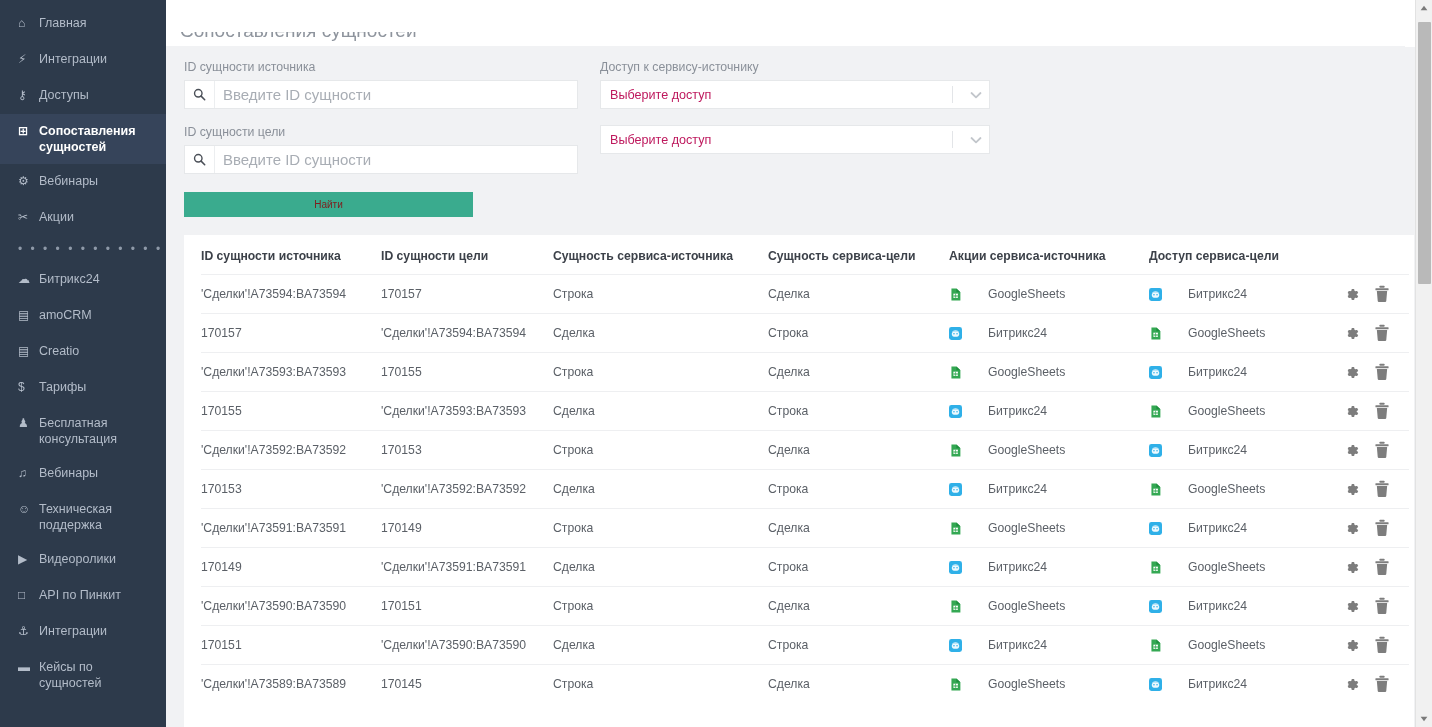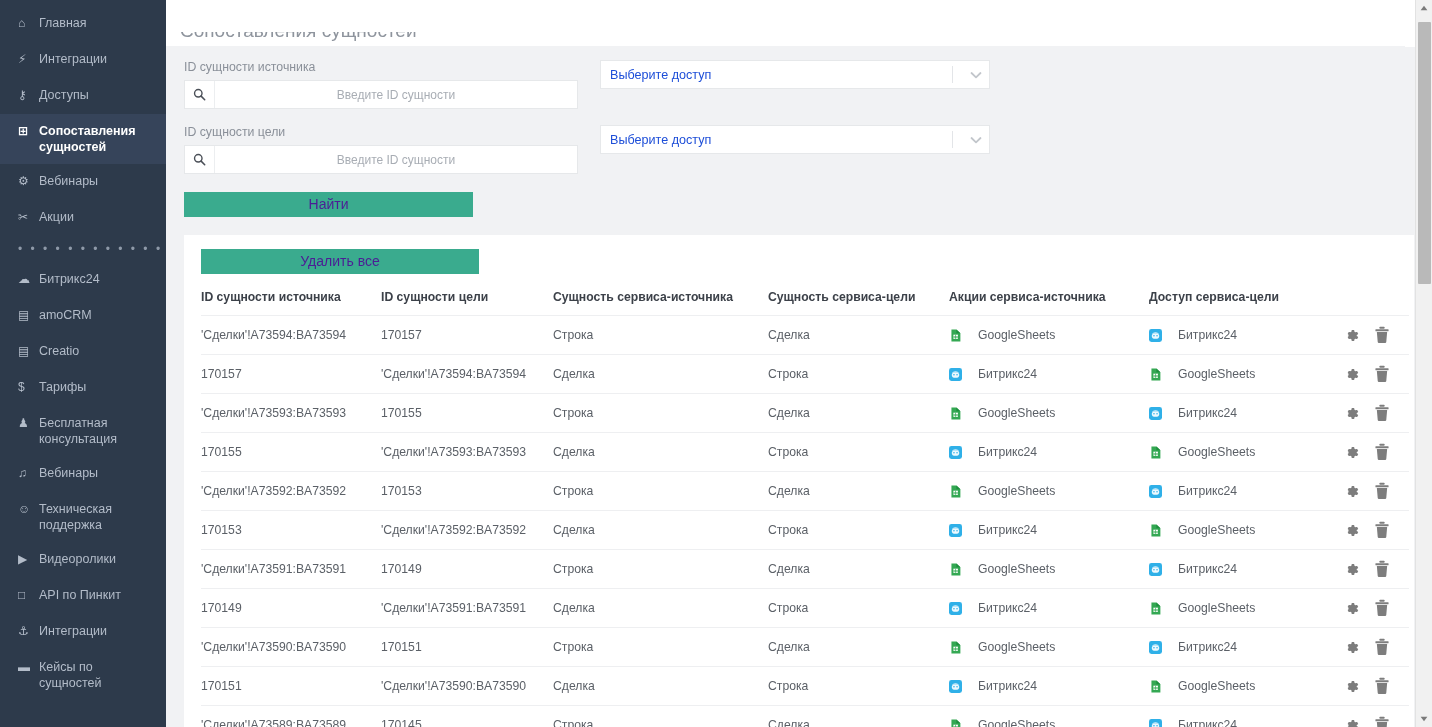--- a/index.html
+++ b/index.html
@@ -111,63 +111,62 @@
     align-items: center;
     justify-content: center;
     background: #ffffff;
     border-right: 1px solid #eceef0;
   }
   .input-icon svg { display: block; }
   .text-input {
     flex: 1;
     border: none;
     outline: none;
-    font-size: 12px;
+    font-size: 15px;
     color: #4a4f57;
     padding: 4px 8px;
     font-family: "Liberation Sans", "DejaVu Sans", sans-serif;
     background: transparent;
-    text-align: center;
   }
   .text-input::placeholder { color: #a8adb4; }
 
   .select-wrap {
     display: flex;
     align-items: center;
     background: #ffffff;
     height: 29px;
     border: 1px solid #e6e8ea;
     width: 390px;
     cursor: pointer;
   }
   .select-value {
     flex: 1;
     font-size: 12.6px;
-    color: #1d4ed8;
+    color: #be185d;
     padding-left: 9px;
   }
   .select-divider {
     width: 1px;
     height: 17px;
     background: #e3e5e8;
     margin-right: 10px;
   }
   .select-arrow {
     width: 26px;
     flex: 0 0 26px;
     display: flex;
     align-items: center;
     justify-content: center;
   }
 
   .btn-primary {
     background: #3aab8e;
-    color: #4c1d95;
+    color: #7f1d1d;
     border: none;
-    font-size: 14px;
+    font-size: 10px;
     font-family: "Liberation Sans", "DejaVu Sans", sans-serif;
     cursor: pointer;
     text-align: center;
   }
   .btn-find {
     width: 289px;
     height: 25px;
     margin: 2px 0 18px 0;
     line-height: 25px;
   }
@@ -207,21 +206,21 @@
     height: 33px;
   }
   col.c1 { width: 180px; }
   col.c2 { width: 172px; }
   col.c3 { width: 215px; }
   col.c4 { width: 181px; }
   col.c5 { width: 200px; }
   col.c6 { width: 194px; }
   col.c7 { width: 66px; }
 
-  .svc { display: flex; align-items: center; gap: 16px; }
+  .svc { display: flex; align-items: center; gap: 26px; }
   .svc-icon { width: 13px; height: 13px; flex: 0 0 13px; display: block; }
   .actions { display: flex; align-items: center; gap: 14px; }
   .act-btn { cursor: pointer; display: block; line-height: 0; }
 
   
   .scrollbar-track {
     position: absolute;
     top: 0; right: 0;
     width: 17px;
     height: 727px;
@@ -353,20 +352,21 @@
               <svg width="13" height="13" viewBox="0 0 16 16">
                   <circle cx="6.5" cy="6.5" r="4.6" fill="none" stroke="#4a4f57" stroke-width="1.7"></circle>
                   <line x1="10" y1="10" x2="14.4" y2="14.4" stroke="#4a4f57" stroke-width="1.9" stroke-linecap="round"></line>
                 </svg>
             </span>
             <input class="text-input" type="text" placeholder="Введите ID сущности" style="">
           </div>
         </div>
 
         <div class="field">
+          <label class="field-label">Доступ к сервису-источнику</label>
           <div class="select-wrap">
             <span class="select-value">Выберите доступ</span>
             <span class="select-divider"></span>
             <span class="select-arrow">
               <svg width="12" height="8" viewBox="0 0 12 8">
                   <polyline points="1.5,2 6,6.3 10.5,2" fill="none" stroke="#c2c6cb" stroke-width="1.8" stroke-linecap="round" stroke-linejoin="round"></polyline>
                 </svg>
             </span>
           </div>
         </div>
@@ -395,21 +395,20 @@
             </span>
           </div>
         </div>
 
       </div>
 
       <button class="btn-primary btn-find">Найти</button>
     </div>
 
     <div class="panel">
-      <button class="btn-primary btn-delete-all">Удалить все</button>
 
       <table>
         <colgroup>
           <col class="c1">
             <col class="c2">
             <col class="c3">
             <col class="c4">
             <col class="c5">
             <col class="c6">
             <col class="c7">

